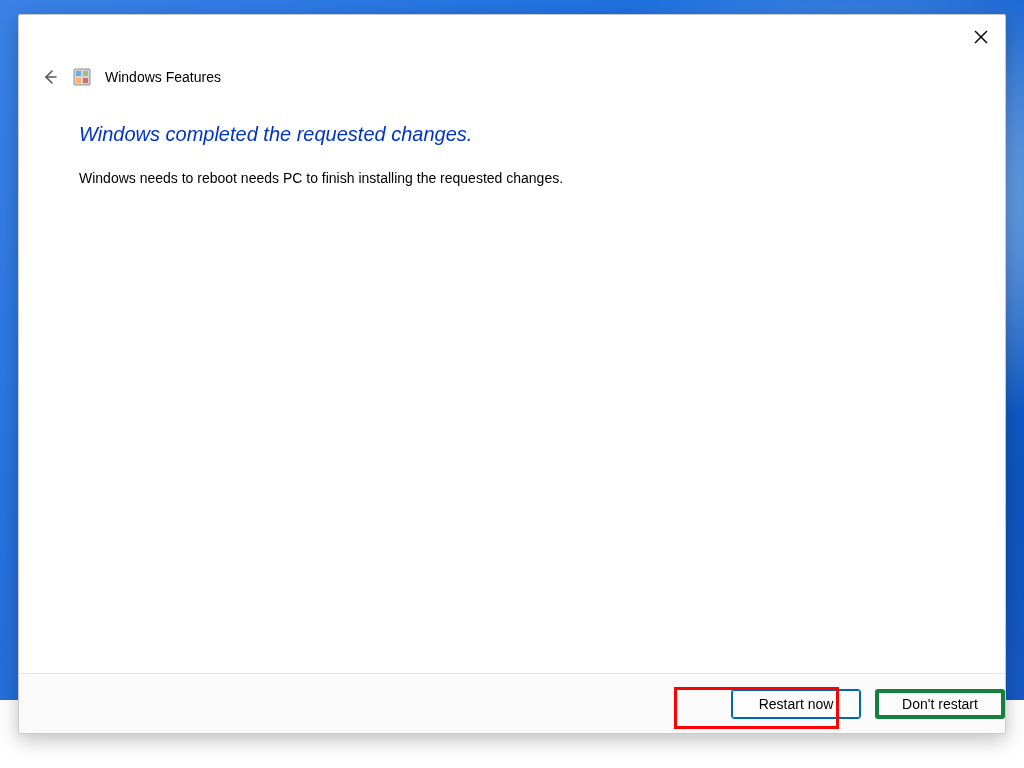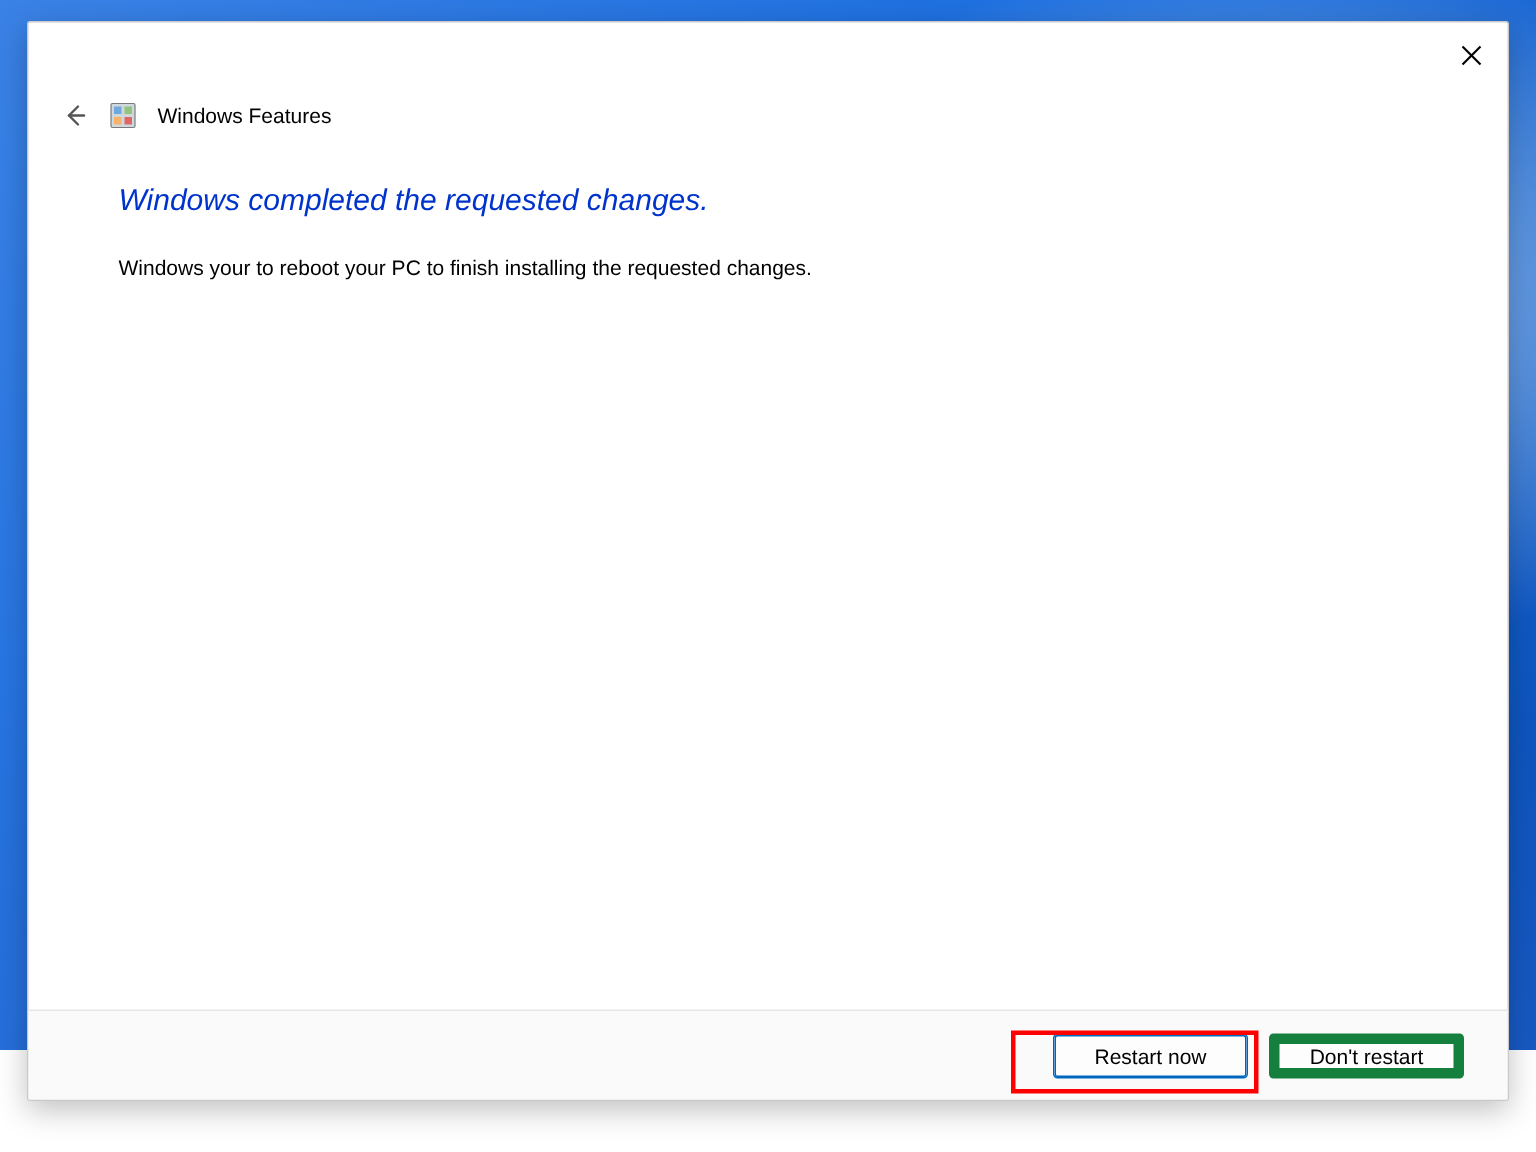--- a/index.html
+++ b/index.html
@@ -97,32 +97,32 @@
       line-height: 1.45;
     }
 
     .footer {
       height: 60px;
       border-top: 1px solid #e6e6e6;
       background: #fafafa;
       display: flex;
       justify-content: flex-end;
       align-items: center;
-      padding: 0 29px;
+      padding: 0 0;
       gap: 14px;
     }
 
     .btn {
       min-width: 130px;
       height: 30px;
       padding: 0 16px;
       font-size: 14px;
       font-family: inherit;
       background: #fdfdfd;
-      border: 7px solid #15803d;
+      border: 4px solid #15803d;
       border-radius: 3px;
       cursor: pointer;
     }
 
     .btn-default {
       border: 1px solid #0067c0;
       box-shadow: inset 0 0 0 1px #0067c0;
     }
 
     .highlight-frame {
@@ -161,21 +161,21 @@
           <rect x="10" y="3" width="5" height="5" fill="#93c47d"></rect>
           <rect x="3" y="10" width="5" height="5" fill="#f6b26b"></rect>
           <rect x="10" y="10" width="5" height="5" fill="#e06666"></rect>
         </svg>
       </span>
       <span class="app-title">Windows Features</span>
     </div>
 
     <div class="content">
       <h1 class="heading">Windows completed the requested changes.</h1>
-      <p class="body-text">Windows your to reboot your PC to finish installing the requested changes.</p>
+      <p class="body-text">Windows needs to reboot needs PC to finish installing the requested changes.</p>
     </div>
 
     <div class="footer">
       <button class="btn btn-default">Restart now</button>
       <button class="btn">Don't restart</button>
     </div>
 
     <div class="highlight-frame" style="left:655px; top:672px; width:165px; height:42px;"></div>
 
   </div>

